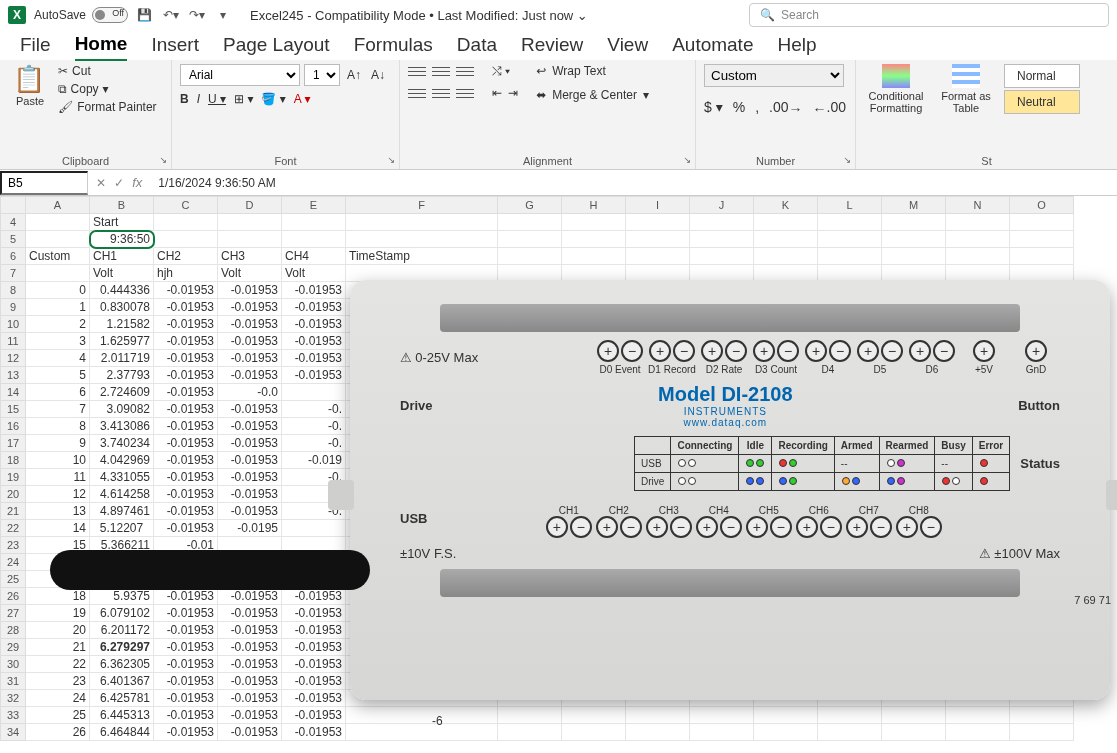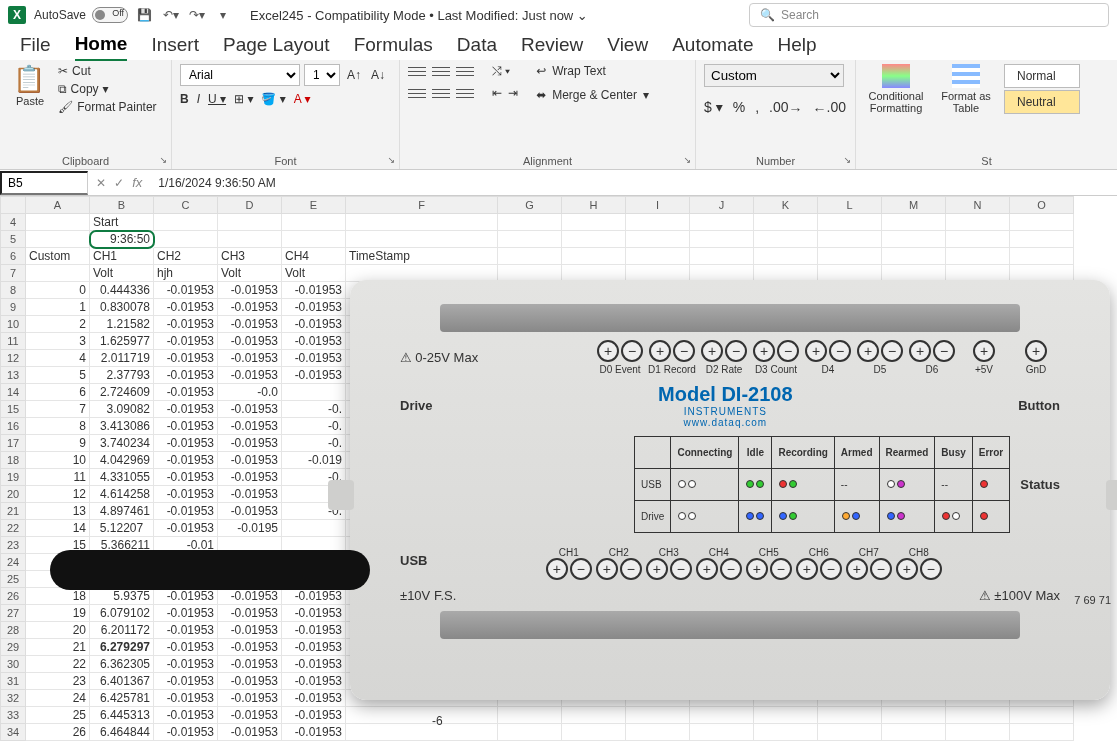--- a/index.html
+++ b/index.html
@@ -83,21 +83,21 @@
 .terminal-strip { height: 28px; background: linear-gradient(#aaa, #888); border-radius: 4px; margin: 0 50px; }
 .dev-row { display: flex; align-items: center; justify-content: space-between; margin: 8px 10px; font-size: 13px; }
 .io-circles { display: flex; gap: 4px; align-items: center; }
 .io-circ { width: 22px; height: 22px; border: 2px solid #333; border-radius: 50%; display: flex; align-items: center; justify-content: center; font-size: 14px; background: #eee; }
 .io-label { font-size: 10px; text-align: center; width: 48px; }
 .io-col { display: flex; flex-direction: column; align-items: center; gap: 2px; }
 .model { color: #0066b0; font-size: 20px; font-weight: bold; text-align: center; }
 .dataq { color: #0066b0; font-size: 22px; font-weight: bold; font-style: italic; letter-spacing: 1px; text-align: center; }
 .dataq-sub { color: #0066b0; font-size: 10px; text-align: center; letter-spacing: 1px; }
 .status-table { border: 1px solid #333; border-collapse: collapse; font-size: 10px; }
-.status-table th, .status-table td { border: 1px solid #333; padding: 10px 6px; }
+.status-table th, .status-table td { border: 1px solid #333; padding: 3px 6px; }
 .dot { display: inline-block; width: 8px; height: 8px; border-radius: 50%; border: 1px solid #333; margin: 0 1px; }
 .d-off { background: #fff; }
 .d-g { background: #3c3; }
 .d-b { background: #36f; }
 .d-r { background: #e33; }
 .d-p { background: #c3c; }
 .d-y { background: #fa3; }
 .ch-row { display: flex; gap: 4px; align-items: center; justify-content: center; margin-top: 6px; }
 .ch-col { display: flex; flex-direction: column; align-items: center; font-size: 10px; }
 .cable { position: absolute; left: -300px; top: 270px; width: 320px; height: 40px; background: #111; border-radius: 20px; }

